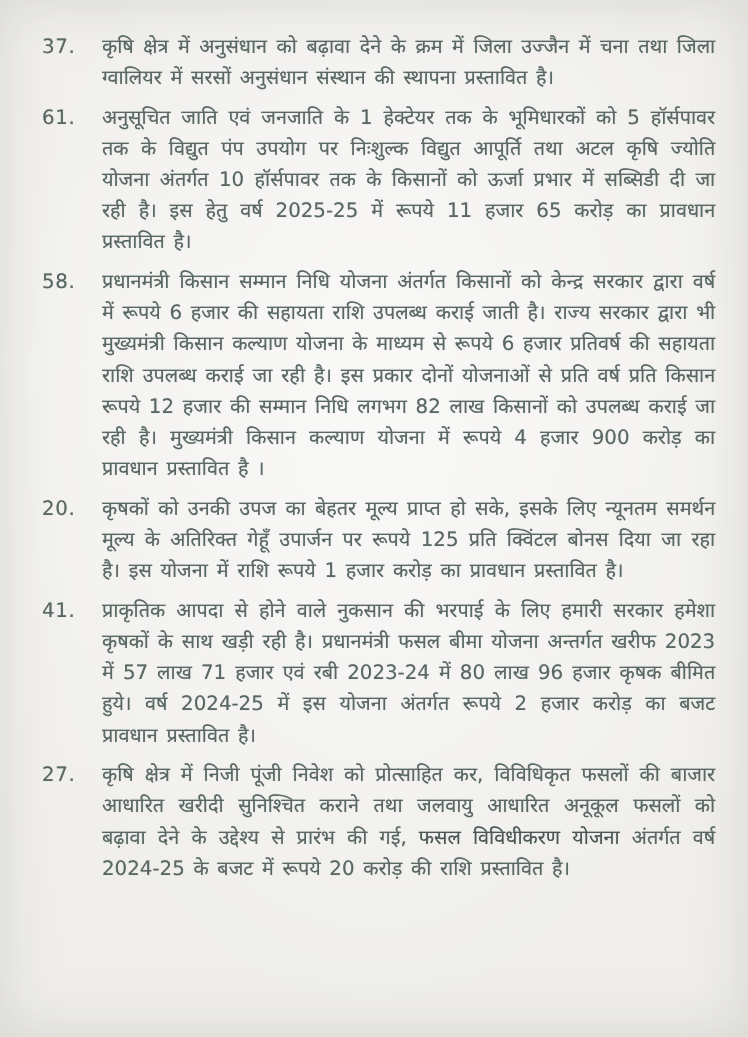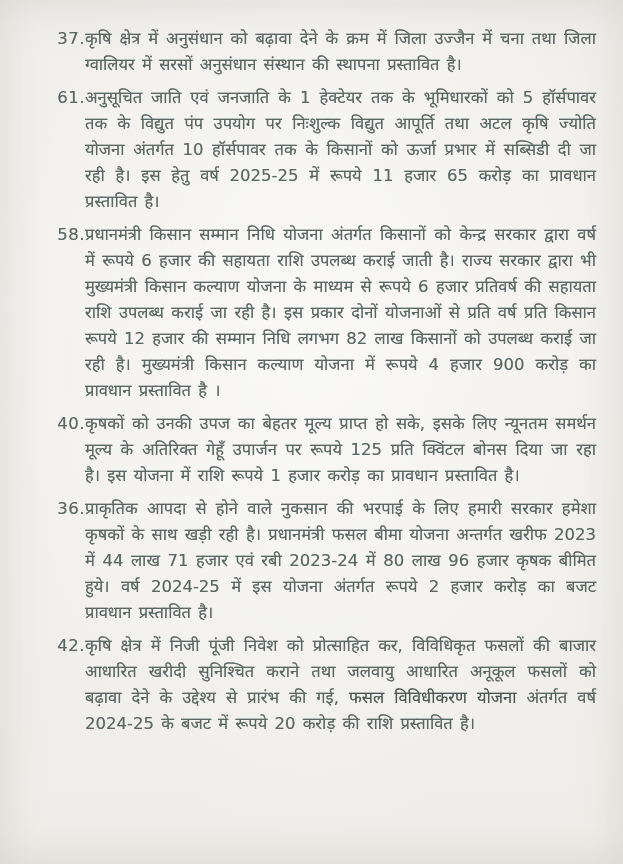--- a/index.html
+++ b/index.html
@@ -32,21 +32,20 @@
     display: flex;
     align-items: flex-start;
     margin-bottom: 7px;
     font-size: 16.5px;
     line-height: 26px;
     text-shadow: 0 0 0.6px rgba(90,104,101,0.55);
   }
   .item-number {
     flex: 0 0 50px;
     letter-spacing: 0.5px;
-    text-align: right;
   }
   .item-text {
     flex: 1;
     text-align: justify;
     text-justify: inter-word;
     word-spacing: 2px;
   }
   .seg-bold {
     font-weight: normal;
     color: #4a5754;
@@ -66,27 +65,27 @@
     <span class="item-number">61.</span>
     <div class="item-text"><span>अनुसूचित जाति एवं जनजाति के 1 हेक्टेयर तक के भूमिधारकों को 5 हॉर्सपावर तक के विद्युत पंप उपयोग पर निःशुल्क विद्युत आपूर्ति तथा अटल कृषि ज्योति योजना अंतर्गत 10 हॉर्सपावर तक के किसानों को ऊर्जा प्रभार में सब्सिडी दी जा रही है। इस हेतु वर्ष 2025-25 में रूपये 11 हजार 65 करोड़ का प्रावधान प्रस्तावित है।</span></div>
   </div>
 
   <div class="item">
     <span class="item-number">58.</span>
     <div class="item-text"><span>प्रधानमंत्री किसान सम्मान निधि योजना अंतर्गत किसानों को केन्द्र सरकार द्वारा वर्ष में रूपये 6 हजार की सहायता राशि उपलब्ध कराई जाती है। राज्य सरकार द्वारा भी मुख्यमंत्री किसान कल्याण योजना के माध्यम से रूपये 6 हजार प्रतिवर्ष की सहायता राशि उपलब्ध कराई जा रही है। इस प्रकार दोनों योजनाओं से प्रति वर्ष प्रति किसान रूपये 12 हजार की सम्मान निधि लगभग 82 लाख किसानों को उपलब्ध कराई जा रही है। मुख्यमंत्री किसान कल्याण योजना में रूपये 4 हजार 900 करोड़ का प्रावधान प्रस्तावित है ।</span></div>
   </div>
 
   <div class="item">
-    <span class="item-number">40.</span>
+    <span class="item-number">20.</span>
     <div class="item-text"><span>कृषकों को उनकी उपज का बेहतर मूल्य प्राप्त हो सके, इसके लिए न्यूनतम समर्थन मूल्य के अतिरिक्त गेहूँ उपार्जन पर रूपये 125 प्रति क्विंटल बोनस दिया जा रहा है। इस योजना में राशि रूपये 1 हजार करोड़ का प्रावधान प्रस्तावित है।</span></div>
   </div>
 
   <div class="item">
-    <span class="item-number">36.</span>
-    <div class="item-text"><span>प्राकृतिक आपदा से होने वाले नुकसान की भरपाई के लिए हमारी सरकार हमेशा कृषकों के साथ खड़ी रही है। प्रधानमंत्री फसल बीमा योजना अन्तर्गत खरीफ 2023 में 44 लाख 71 हजार एवं रबी 2023-24 में 80 लाख 96 हजार कृषक बीमित हुये। वर्ष 2024-25 में इस योजना अंतर्गत रूपये 2 हजार करोड़ का बजट प्रावधान प्रस्तावित है।</span></div>
+    <span class="item-number">41.</span>
+    <div class="item-text"><span>प्राकृतिक आपदा से होने वाले नुकसान की भरपाई के लिए हमारी सरकार हमेशा कृषकों के साथ खड़ी रही है। प्रधानमंत्री फसल बीमा योजना अन्तर्गत खरीफ 2023 में 57 लाख 71 हजार एवं रबी 2023-24 में 80 लाख 96 हजार कृषक बीमित हुये। वर्ष 2024-25 में इस योजना अंतर्गत रूपये 2 हजार करोड़ का बजट प्रावधान प्रस्तावित है।</span></div>
   </div>
 
   <div class="item">
-    <span class="item-number">42.</span>
+    <span class="item-number">27.</span>
     <div class="item-text"><span>कृषि क्षेत्र में निजी पूंजी निवेश को प्रोत्साहित कर, विविधिकृत फसलों की बाजार आधारित खरीदी सुनिश्चित कराने तथा जलवायु आधारित अनूकूल फसलों को बढ़ावा देने के उद्देश्य से प्रारंभ की गई, </span><span class="seg-bold">फसल विविधीकरण योजना</span><span> अंतर्गत वर्ष 2024-25 के बजट में रूपये 20 करोड़ की राशि प्रस्तावित है।</span></div>
   </div>
 </div>
 </div>
 
 </body></html>

